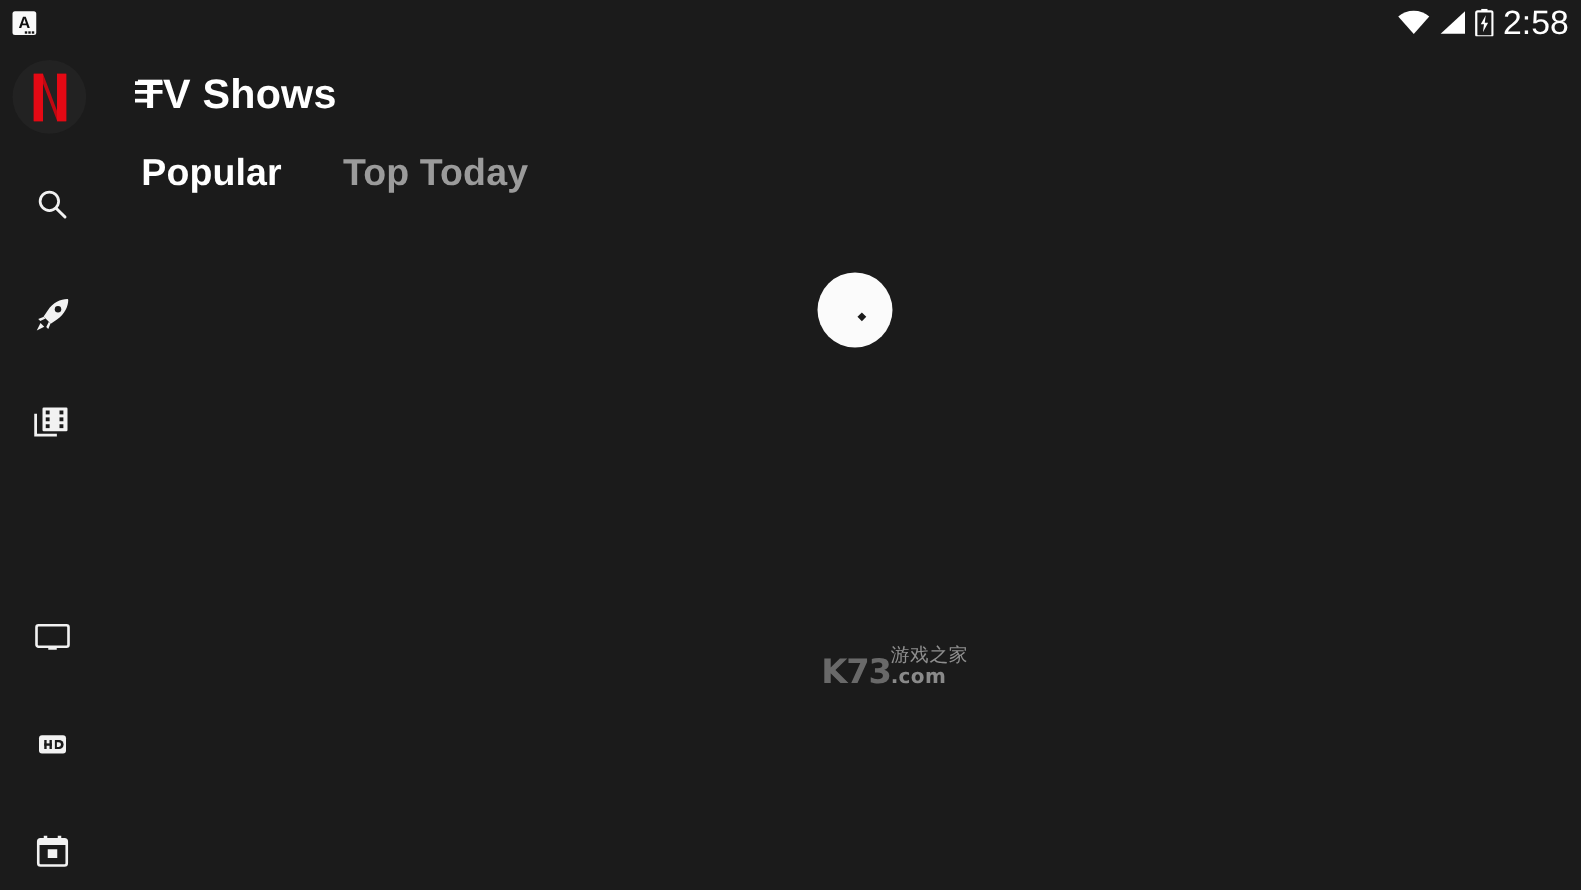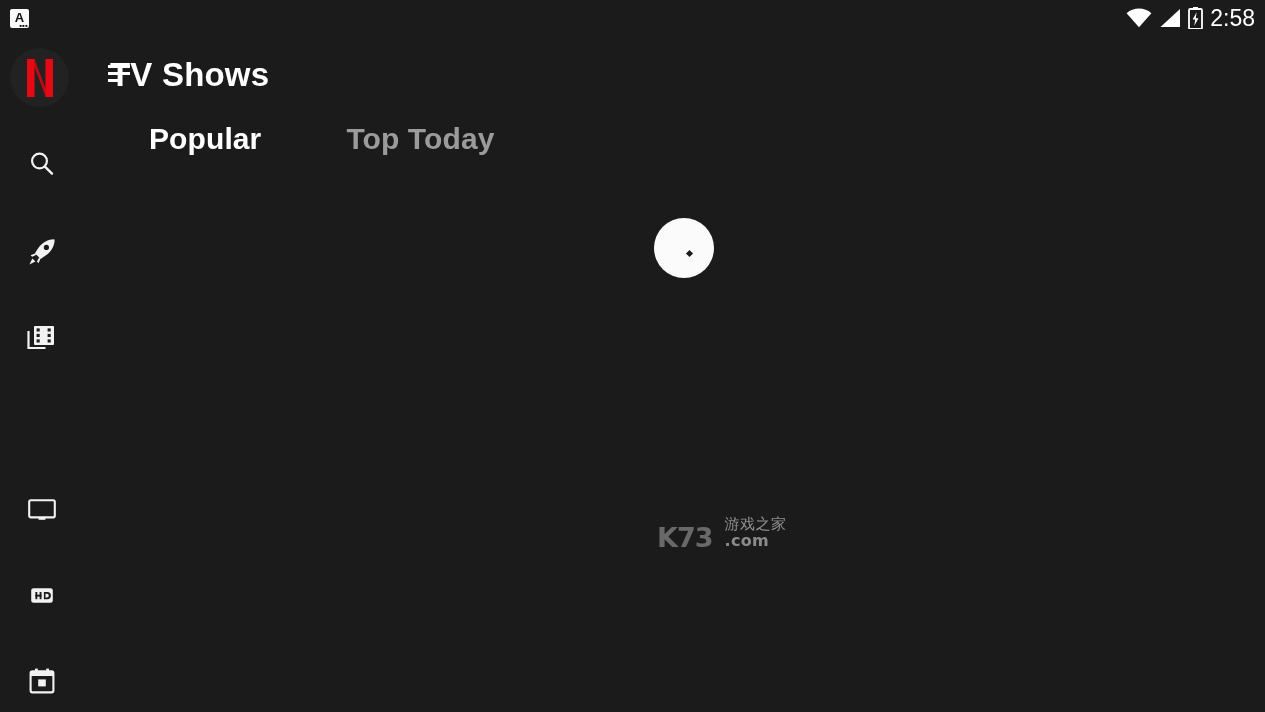--- a/index.html
+++ b/index.html
@@ -60,21 +60,21 @@
     display: flex;
     align-items: center;
     gap: 7px;
     padding-right: 2px;
   }
   .icon-wifi { width: 26px; height: 20px; display: block; }
   .icon-signal { width: 22px; height: 20px; display: block; }
   .icon-battery { width: 15px; height: 22px; display: block; }
   .clock {
     color: #fff;
-    font-size: 23px;
+    font-size: 27px;
     line-height: 1;
     letter-spacing: 0px;
     font-family: "Liberation Sans", sans-serif;
     position: relative;
     top: 0px;
   }
 
   
   .sidebar {
     position: absolute;
@@ -164,21 +164,20 @@
     z-index: 10;
   }
   .tab {
     font-size: 30px;
     line-height: 1.1;
     font-weight: bold;
     color: #9b9b9b;
     white-space: nowrap;
     padding: 0 25px 0 0;
     letter-spacing: .1px;
-    margin-left: 36px;
   }
   .tab + .tab { padding-left: 24px; }
   .tab.active { color: #ffffff; }
 
   
   .content {
     position: absolute;
     top: 180px;
     left: 88px;
     width: 1177px;
@@ -217,21 +216,21 @@
     font-size: 27px;
     font-weight: bold;
     color: #9a9a9a;
     letter-spacing: -1px;
     line-height: .86;
     font-family: "DejaVu Sans", sans-serif;
   }
   .wm-right {
     display: flex;
     flex-direction: column;
-    margin-left: 12px;
+    margin-left: 0;
     line-height: 1;
   }
   .wm-cn {
     font-size: 15px;
     color: #d6d6d6;
     letter-spacing: .5px;
     line-height: 1.05;
     font-family: "DejaVu Sans", sans-serif;
   }
   .wm-com {

